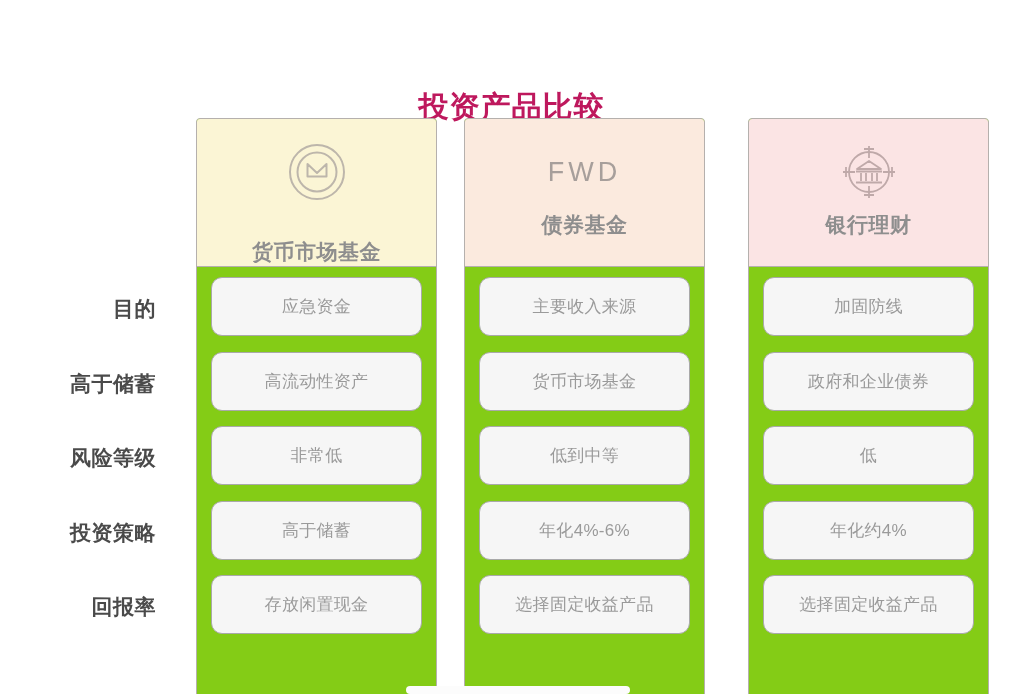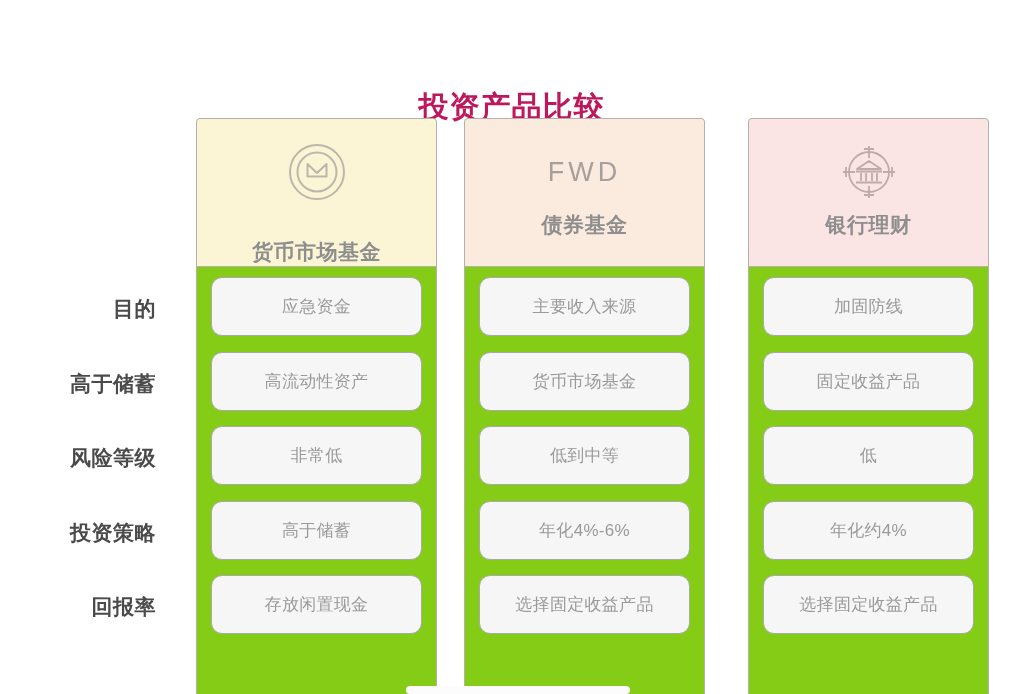--- a/index.html
+++ b/index.html
@@ -219,21 +219,21 @@
             <line x1="27" y1="31" x2="27" y2="39" stroke="#bfa9a9" stroke-width="1.8"></line>
             <line x1="33" y1="31" x2="33" y2="39" stroke="#bfa9a9" stroke-width="1.8"></line>
             <line x1="38" y1="31" x2="38" y2="39" stroke="#bfa9a9" stroke-width="1.8"></line>
             <line x1="17" y1="40.5" x2="43" y2="40.5" stroke="#bfa9a9" stroke-width="1.8"></line>
           </svg>
         </div>
         <div class="col-title">银行理财</div>
       </div>
       <div class="col-body">
         <div class="cell">加固防线</div>
-        <div class="cell">固定收益产品</div>
+        <div class="cell">政府和企业债券</div>
         <div class="cell">低</div>
         <div class="cell">年化约4%</div>
         <div class="cell">选择固定收益产品</div>
       </div>
     </div>
 
   </div>
 
   <div class="bottom-artifact"></div>
 

